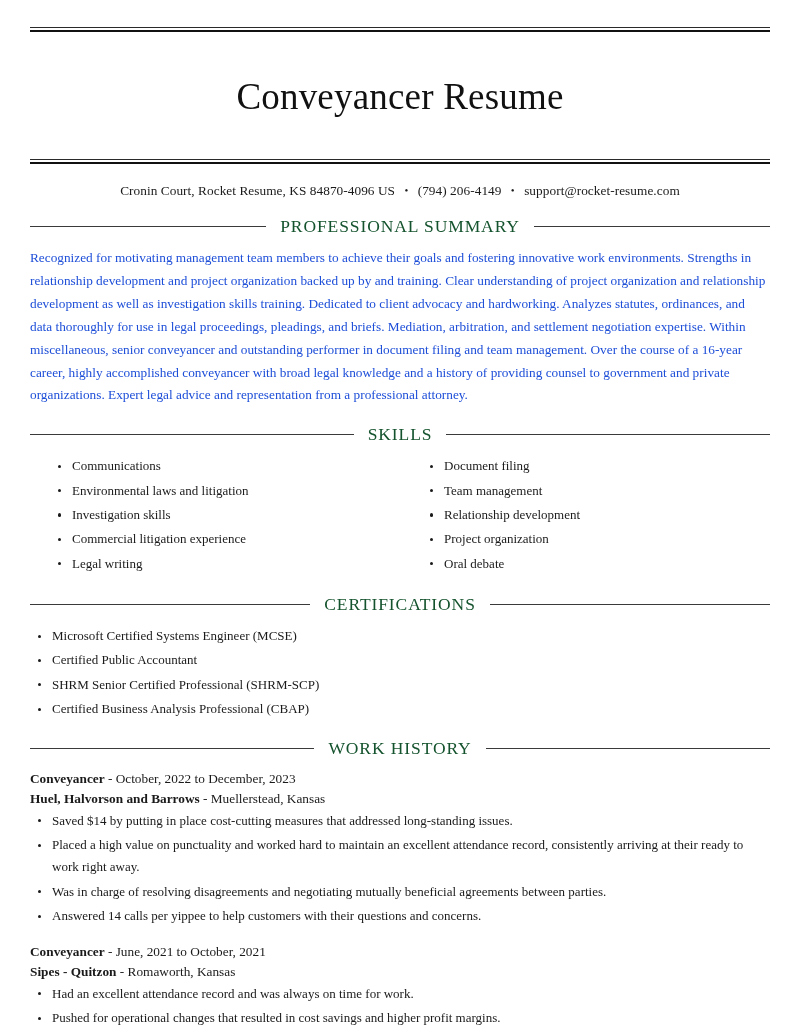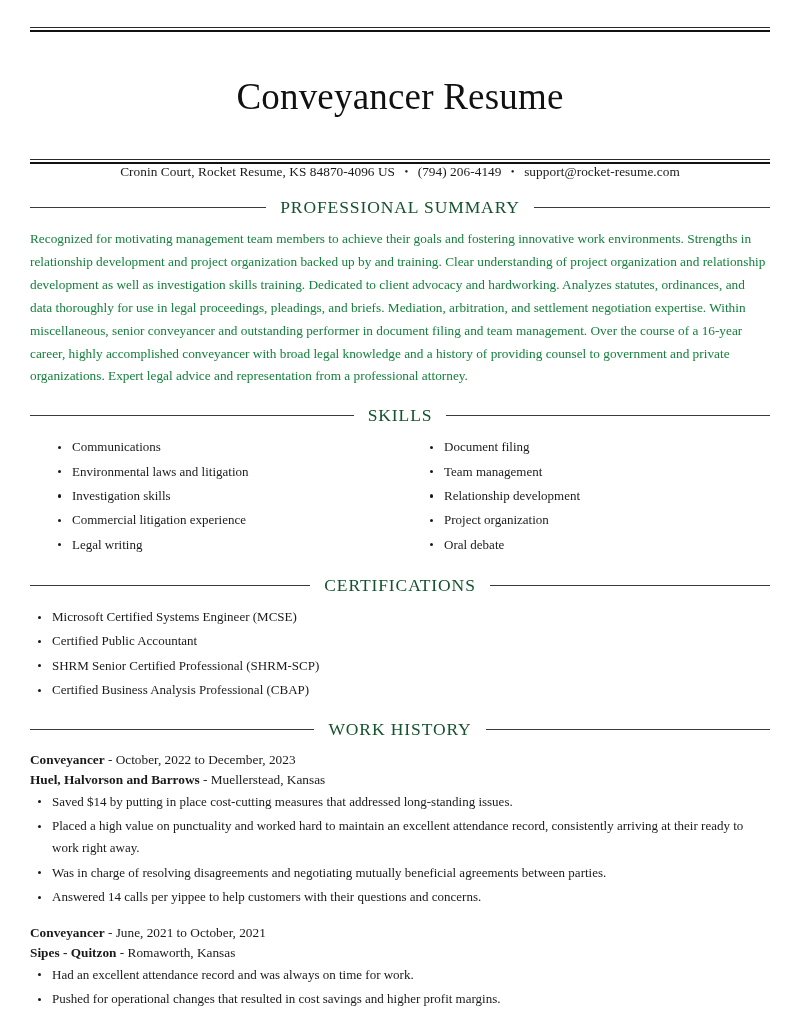--- a/index.html
+++ b/index.html
@@ -46,20 +46,21 @@
     font-size: 37px;
     font-weight: 400;
     line-height: 1.1;
     letter-spacing: 0.2px;
     padding: 20px 0 17px 0;
     color: #111111;
   }
   .contact-line {
     text-align: center;
     font-size: 13.3px;
+    padding-top: 19px;
     color: #1a1a1a;
     letter-spacing: 0.05px;
   }
   .contact-sep {
     display: inline-block;
     padding: 0 6px;
     font-size: 11px;
     vertical-align: 1px;
   }
 
@@ -82,21 +83,21 @@
     letter-spacing: 0.9px;
     color: #14532d;
     white-space: nowrap;
   }
 
   
   .summary-text {
     font-size: 13.3px;
     line-height: 1.72;
     text-align: left;
-    color: #15803d;
+    color: #1d4ed8;
     margin: 0;
   }
 
   
   ul.bullets {
     list-style: none;
     margin: 0;
     padding: 0;
   }
   ul.bullets > li {

